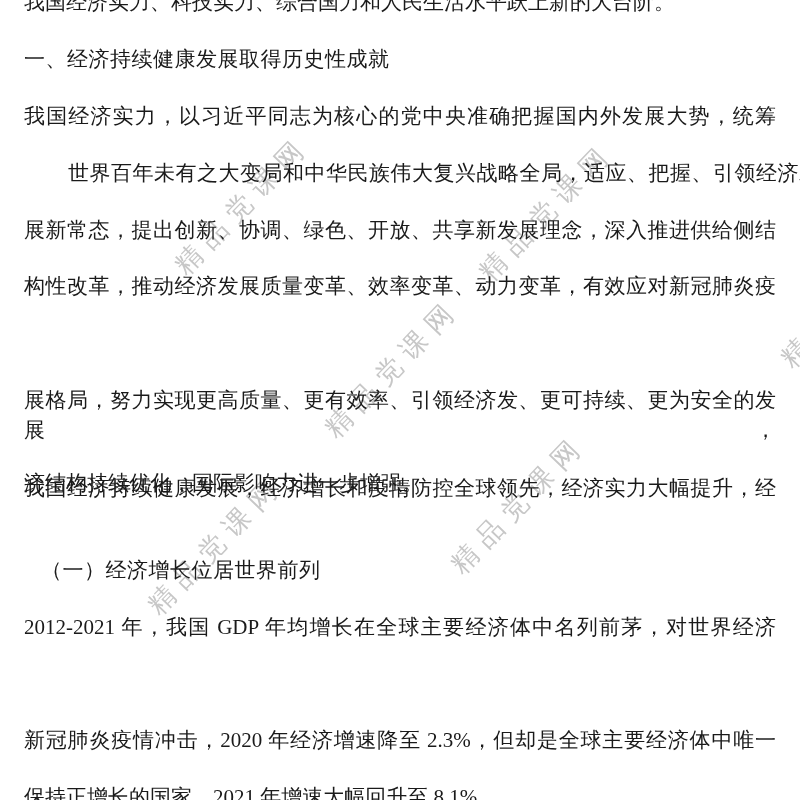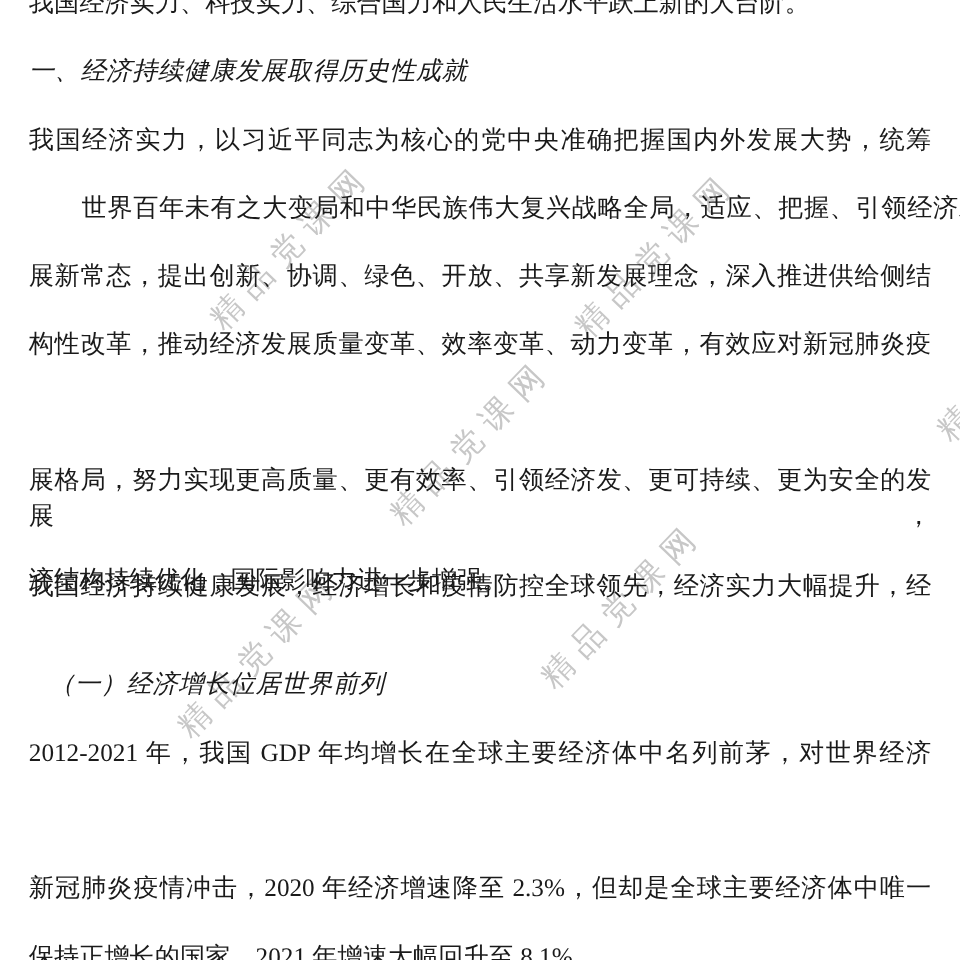--- a/index.html
+++ b/index.html
@@ -52,21 +52,20 @@
     white-space: nowrap;
     letter-spacing: 0;
   }
   .line.justified {
     white-space: normal;
     text-align: justify;
     text-align-last: justify;
   }
   .line.heading {
     letter-spacing: 0.5px;
-    font-style: italic;
   }
 </style>
 </head>
 <body>
 
 <div id="page">
 
   <div id="watermarks">
     <span class="wm" style="left:242px; top:205px;">精品党课网</span>
     <span class="wm" style="left:546px; top:212px;">精品党课网</span>

